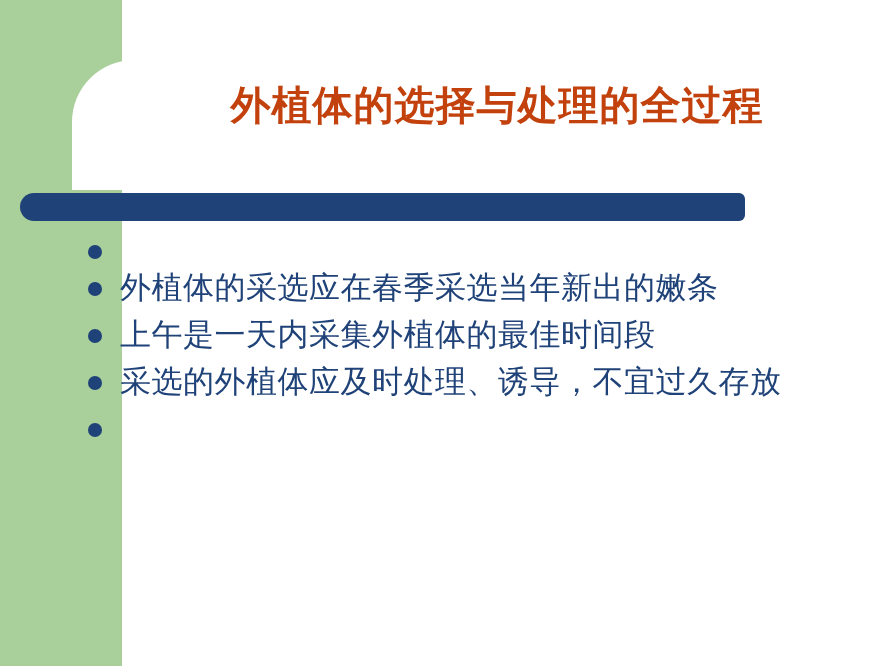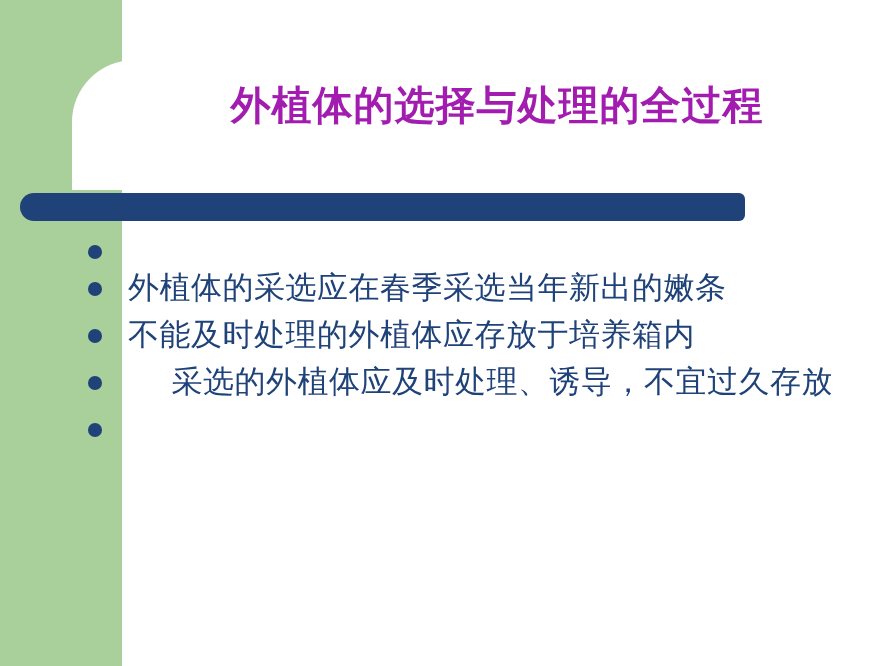--- a/index.html
+++ b/index.html
@@ -63,21 +63,21 @@
     border-top-left-radius: 62px;
   }
 
   
   .title {
     position: absolute;
     left: 122px;
     top: 82px;
     width: 750px;
     text-align: center;
-    color: #a21caf;
+    color: #c2410c;
     font-size: 40px;
     font-weight: bold;
     font-family: "Liberation Serif", serif;
     letter-spacing: 1px;
     line-height: 1.2;
     white-space: nowrap;
   }
 
   
   .navy-bar {
@@ -94,21 +94,20 @@
   .bullets {
     position: absolute;
     left: 88px;
     top: 235px;
     width: 790px;
   }
   .bullet-row {
     display: flex;
     align-items: flex-start;
     margin-bottom: 2px;
-    gap: 8px;
   }
   .bullet-dot {
     flex: 0 0 auto;
     width: 14px;
     height: 14px;
     border-radius: 50%;
     background: #1f4278;
     margin-top: 17px;
     margin-right: 18px;
   }
@@ -122,21 +121,20 @@
     line-height: 45px;
     font-family: "Liberation Serif", serif;
     letter-spacing: 0.5px;
   }
   .bullet-row.empty .bullet-text {
     min-height: 28px;
     line-height: 28px;
   }
   .indent-wrap {
     max-width: 705px;
-    text-align: right;
   }
 </style>
 </head>
 <body>
 
 <div class="slide">
 
   <div class="green-band"></div>
   <div class="green-top"></div>
   <div class="white-body"></div>
@@ -154,21 +152,21 @@
       <span class="bullet-text"></span>
     </div>
 
     <div class="bullet-row">
       <span class="bullet-dot"></span>
       <span class="bullet-text">外植体的采选应在春季采选当年新出的嫩条</span>
     </div>
 
     <div class="bullet-row">
       <span class="bullet-dot"></span>
-      <span class="bullet-text">不能及时处理的外植体应存放于培养箱内</span>
+      <span class="bullet-text">上午是一天内采集外植体的最佳时间段</span>
     </div>
 
     <div class="bullet-row">
       <span class="bullet-dot"></span>
       <span class="bullet-text indent-wrap">采选的外植体应及时处理、诱导，不宜过久存放</span>
     </div>
 
     <div class="bullet-row">
       <span class="bullet-dot"></span>
     </div>

